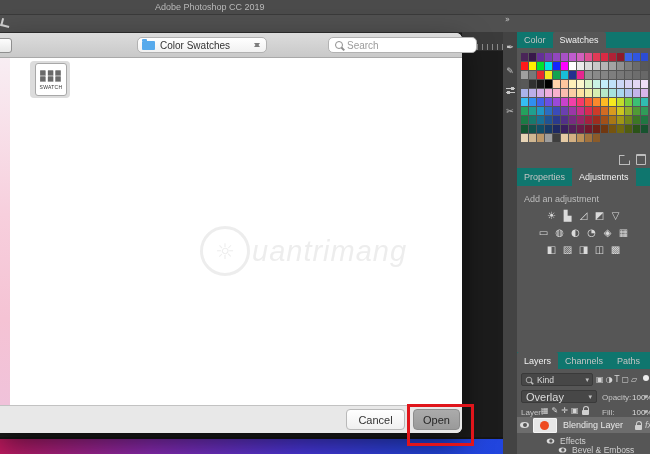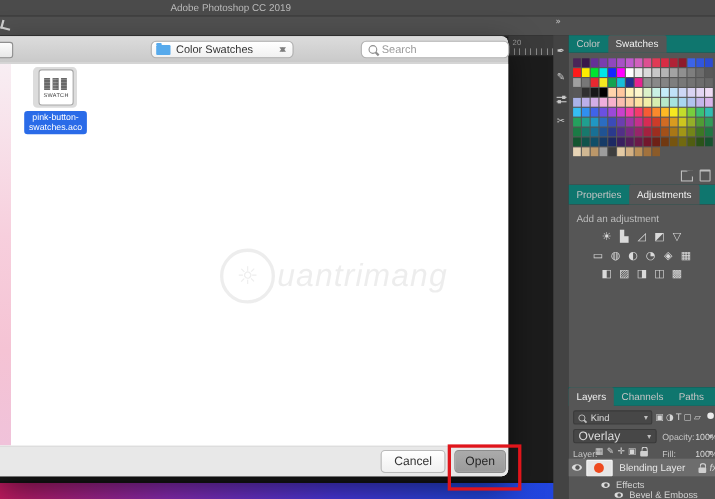--- a/index.html
+++ b/index.html
@@ -32,21 +32,21 @@
     background:linear-gradient(#dcdcdc,#c9c9c9);border-bottom:1px solid #a9a9a9;}
   #dlg-view-frag{left:-6px;top:5px;width:16px;height:13px;border:1px solid #8f8f8f;border-radius:3px;background:linear-gradient(#fdfdfd,#e8e8e8);}
   #folder-select{left:137px;top:4px;width:130px;height:16px;background:linear-gradient(#ffffff,#f1f1f1);
     border:1px solid #b2b2b2;border-radius:5px;display:flex;align-items:center;padding:0 4px;box-sizing:border-box;}
   .folder-ic{width:13px;height:9px;background:#57aaec;border-radius:1px;position:relative;margin-right:5px;flex:none;}
   .folder-ic::before{content:'';position:absolute;top:-2px;left:0;width:5px;height:2px;background:#57aaec;border-radius:1px 1px 0 0;}
   #folder-select .val{font-size:10px;color:#333;flex:1;}
   .stepper{width:11px;height:12px;position:relative;flex:none;}
   .stepper::before{content:'';position:absolute;left:3px;top:1px;border:3px solid transparent;border-bottom:4px solid #7d7d7d;}
   .stepper::after{content:'';position:absolute;left:3px;bottom:1px;border:3px solid transparent;border-top:4px solid #7d7d7d;}
-  #search-field{left:328px;top:4px;width:135px;height:16px;background:#fff;border:1px solid #b2b2b2;border-radius:5px;
+  #search-field{left:328px;top:4px;width:149px;height:16px;background:#fff;border:1px solid #b2b2b2;border-radius:5px;
     display:flex;align-items:center;padding:0 6px;box-sizing:border-box;}
   .mag{width:6px;height:6px;border:1.5px solid #8f8f8f;border-radius:50%;position:relative;flex:none;margin-right:4px;}
   .mag::after{content:'';position:absolute;width:4px;height:1.5px;background:#8f8f8f;right:-3px;bottom:-1px;transform:rotate(45deg);}
   #search-field .ph{font-size:10px;color:#9b9b9b;}
 
   #dlg-content{left:0;top:25px;width:462px;height:347px;background:#ffffff;overflow:hidden;}
   #sidebar-sliver{left:0;top:0;width:10px;height:347px;
     background:linear-gradient(180deg,#f8eef3 0%,#f7cfdd 45%,#f5c3d4 75%,#f0c2da 100%);}
   #file-item{left:18px;top:3px;width:64px;height:60px;}
   #file-sel-bg{left:12px;top:0px;width:40px;height:37px;background:#dcdcdc;border-radius:4px;}
@@ -169,24 +169,20 @@
   </div>
 
   <div class="abs" id="dlg-content">
     <div class="abs" id="sidebar-sliver"></div>
     <div class="abs" id="file-item">
       <div class="abs" id="file-sel-bg"></div>
       <div class="abs" id="file-icon">
         <div class="sw-glyph-row glyph">▦▦▦</div>
         <div class="sw-glyph-row glyph">▦▦▦</div>
         <div class="cap">SWATCH</div>
-      </div>
-      <div class="abs" id="file-label">
-        <div>pink-button-</div>
-        <div>swatches.aco</div>
       </div>
     </div>
     <div class="abs" id="watermark">
       <span id="wm-logo" class="glyph">☼</span>
       <span id="wm-text">uantrimang</span>
     </div>
   </div>
 
   <div class="abs" id="dlg-bottombar">
     <div class="dlg-btn" id="btn-cancel">Cancel</div>

